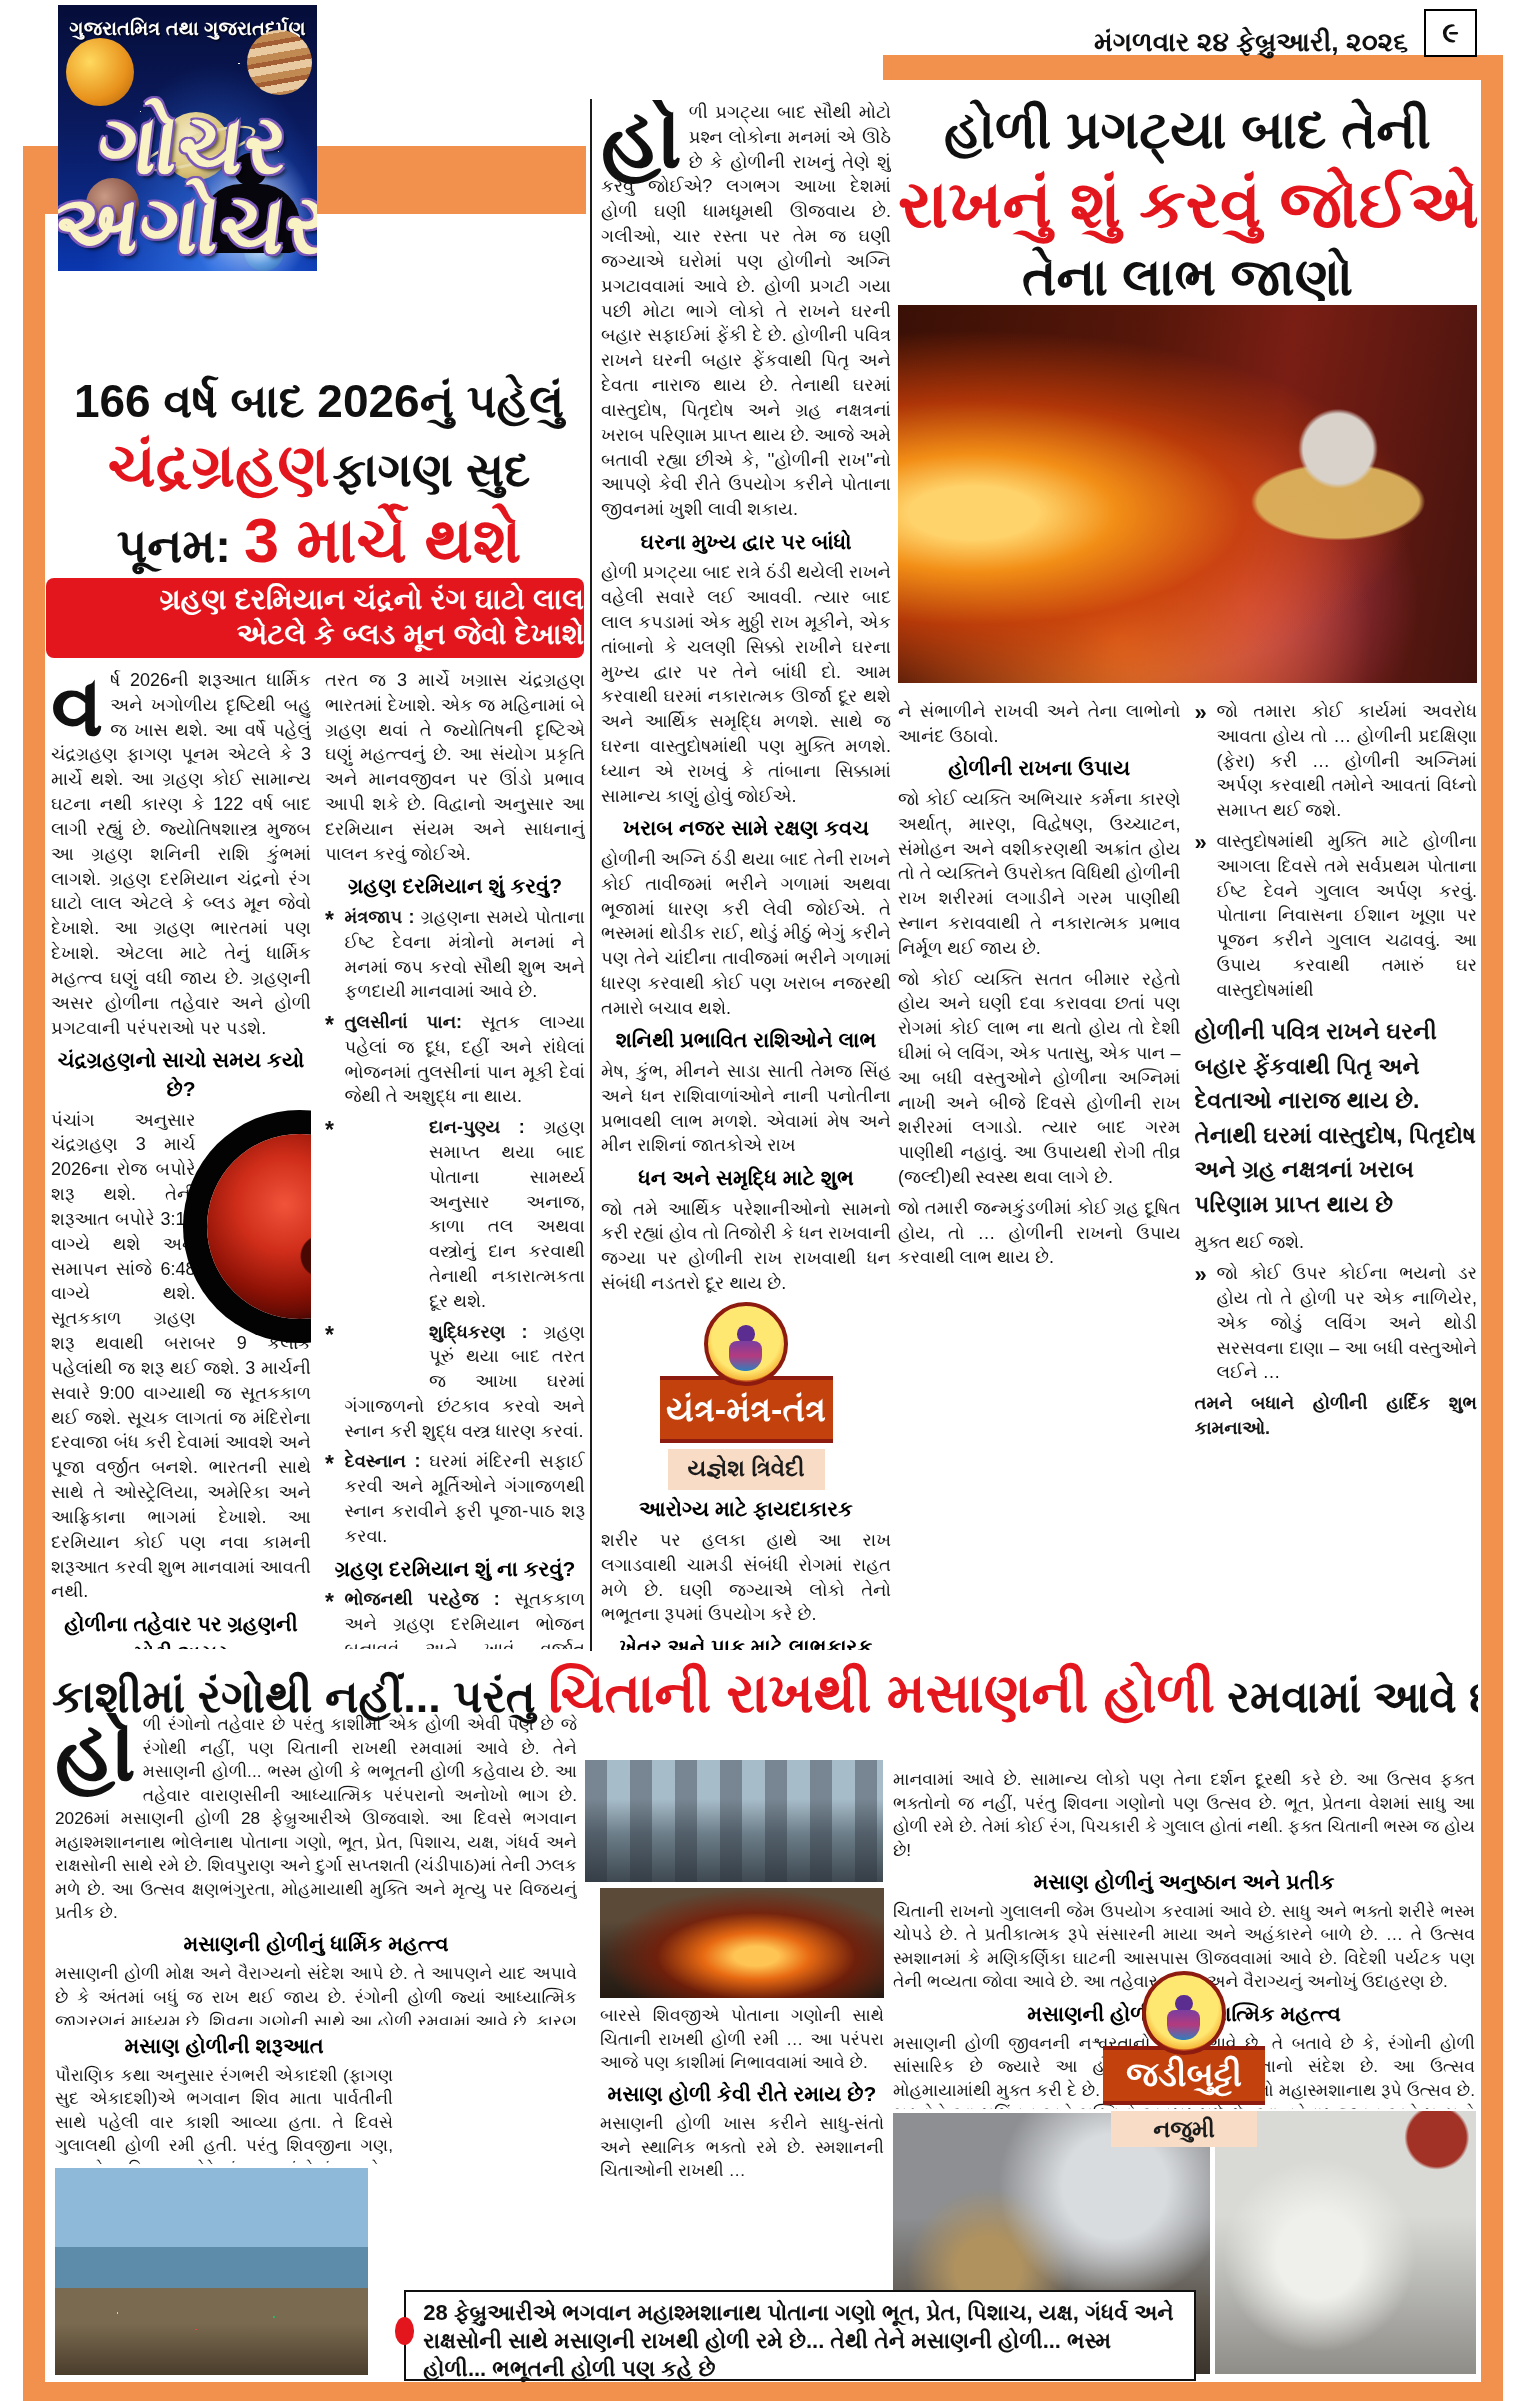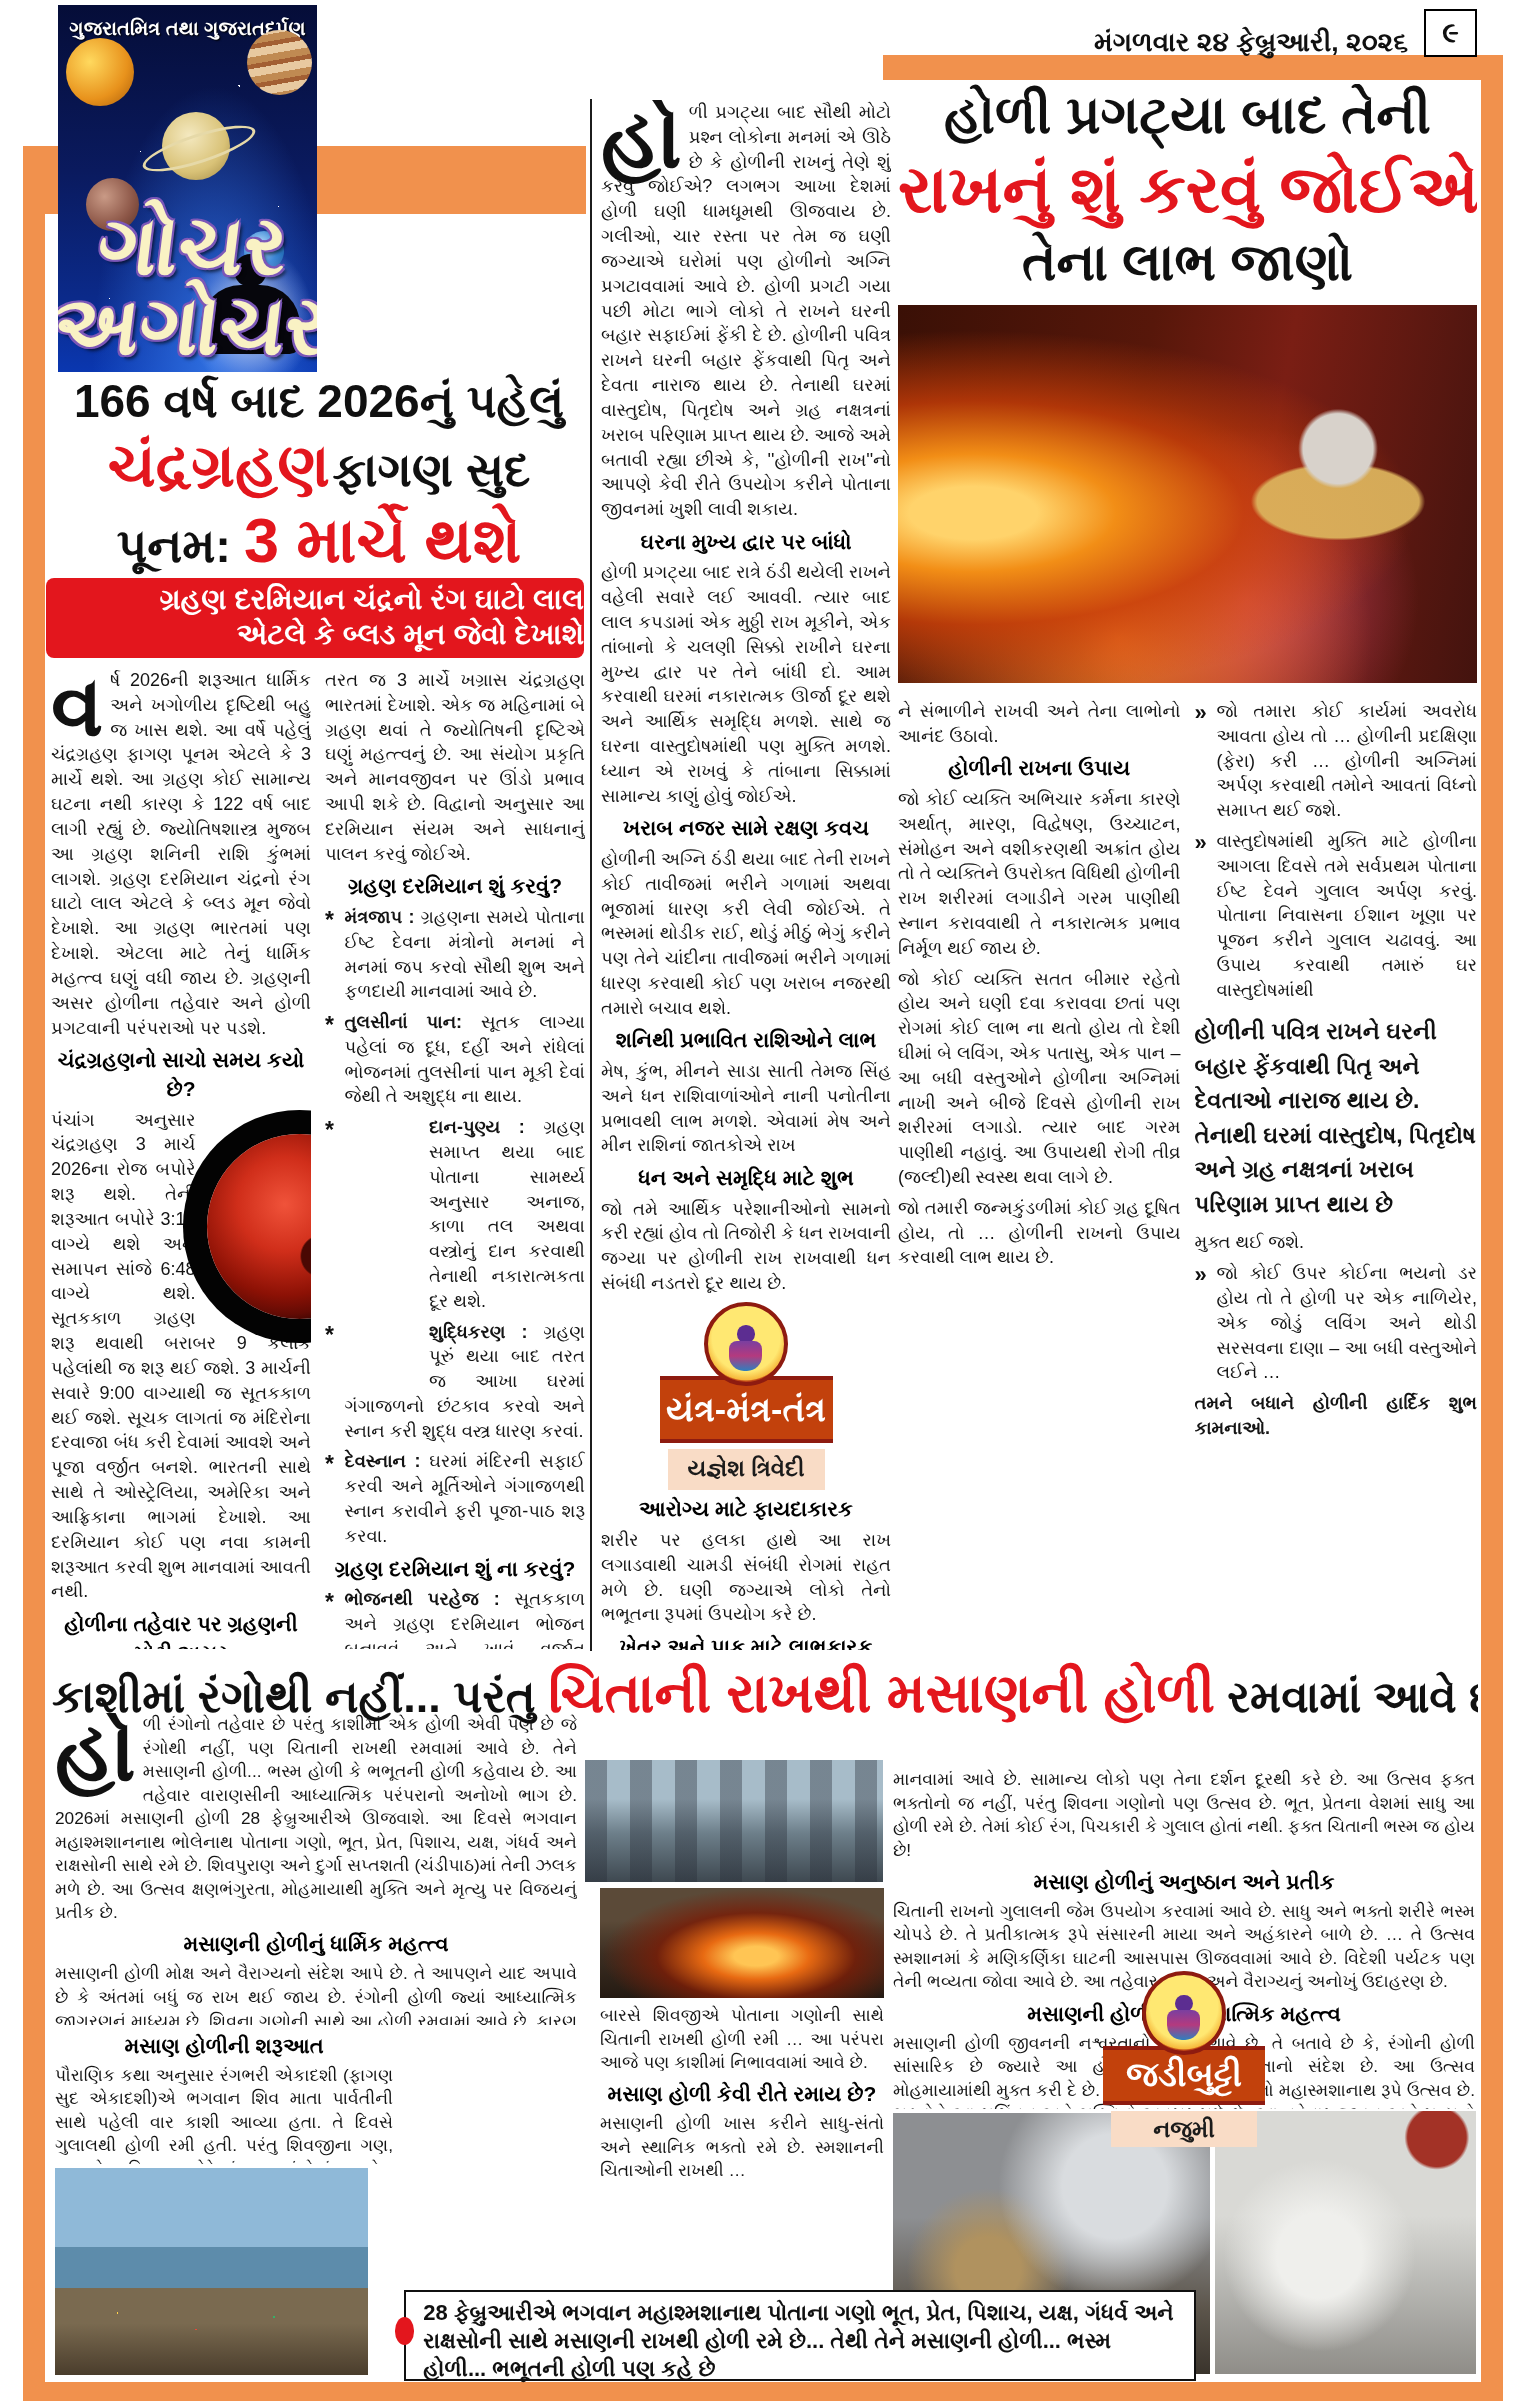--- a/index.html
+++ b/index.html
@@ -11,21 +11,21 @@
   #frame-left{left:23px;top:146px;width:22px;height:2255px;}
   #frame-right{left:1481px;top:55px;width:22px;height:2347px;}
   #frame-top-left{left:23px;top:146px;width:563px;height:68px;}
   #frame-top-right{left:883px;top:55px;width:620px;height:25.4px;}
   #frame-bottom{left:23px;top:2382px;width:1480px;height:19px;}
   
   #date-text{left:866px;top:27px;width:542px;height:40px;text-align:right;font-size:26.5px;font-weight:bold;color:#101010;}
   #page-num{left:1424px;top:9.2px;width:53px;height:48px;border:2.3px solid #000;box-sizing:border-box;
     font-size:28px;font-weight:bold;text-align:center;line-height:44px;color:#101010;background:#fff;}
   
-  #masthead{left:58px;top:4.6px;width:259px;height:367px;overflow:hidden;
+  #masthead{left:58px;top:4.6px;width:259px;height:266px;overflow:hidden;
     background:
       radial-gradient(1.2px 1.2px at 12% 18%,#fff 50%,transparent 51%),
       radial-gradient(1.2px 1.2px at 32% 40%,#fff 50%,transparent 51%),
       radial-gradient(1.7px 1.7px at 70% 22%,#fff 50%,transparent 51%),
       radial-gradient(1.2px 1.2px at 85% 55%,#fff 50%,transparent 51%),
       radial-gradient(1.2px 1.2px at 55% 70%,#fff 50%,transparent 51%),
       radial-gradient(1.2px 1.2px at 20% 80%,#fff 50%,transparent 51%),
       radial-gradient(ellipse at 60% 100%,#2f6fe0 0%,rgba(20,40,140,0) 55%),
       linear-gradient(180deg,#050d38 0%,#0a1a5e 45%,#0b2a8a 80%,#0a37b0 100%);}
   #masthead .pub-name{position:absolute;left:0;top:12.7px;width:100%;text-align:center;
@@ -81,21 +81,21 @@
   .byline-badge .emblem::before{content:"";position:absolute;left:50%;top:26%;width:17.3px;height:17.3px;margin-left:-8.7px;
     border-radius:50%;background:#5c2d91;}
   .byline-badge .emblem::after{content:"";position:absolute;left:50%;top:46%;width:33px;height:30px;margin-left:-16.7px;
     border-radius:8px 8px 15px 15px;background:linear-gradient(180deg,#7a3fa0,#b43a7e 50%,#2e7fbf);}
   .byline-badge .ribbon{background:#c2410c;border-top:4px solid #8e1b10;border-bottom:4px solid #8e1b10;
     color:#fff;font-weight:bold;font-size:34px;padding:5.8px 2.3px;}
   .byline-badge .author-band{background:#f9dcc6;font-weight:bold;font-size:23px;color:#1b1b1b;padding:4.6px 2.3px;margin:5.8px 8px 0;}
   
   #rule-vert{left:590px;top:99px;width:1.7px;height:1552px;background:#1c1c1c;}
   #holi-headline{left:898px;top:84px;width:579px;height:217px;text-align:center;white-space:nowrap;overflow:hidden;}
-  .hhl1{font-size:53px;font-weight:bold;color:#101010;}
+  .hhl1{font-size:53px;font-weight:bold;color:#101010;margin-top:15px;}
   .hhl2{font-size:66px;font-weight:bold;color:#e3161d;margin:3.5px 0;}
   .hhl3{font-size:52px;font-weight:bold;color:#101010;}
   #holi-photo{left:898px;top:305px;width:579px;height:378px;
     background:
       radial-gradient(circle at 76% 38%,#d8d2cb 0 7%,rgba(216,210,203,0) 8%),
       radial-gradient(ellipse at 76% 52%,rgba(219,178,92,.95) 0 13%,rgba(219,178,92,0) 14%),
       radial-gradient(ellipse at 13% 55%,#ffd36b 0 9%,#f28e16 20%,rgba(201,62,8,.8) 38%,rgba(80,16,6,0) 62%),
       radial-gradient(ellipse at 38% 88%,rgba(255,130,40,.85),transparent 50%),
       radial-gradient(circle at 60% 78%,rgba(226,77,122,.75),transparent 38%),
       linear-gradient(100deg,#3a1006 0%,#57170a 40%,#7a1e14 62%,#43130e 100%);}

